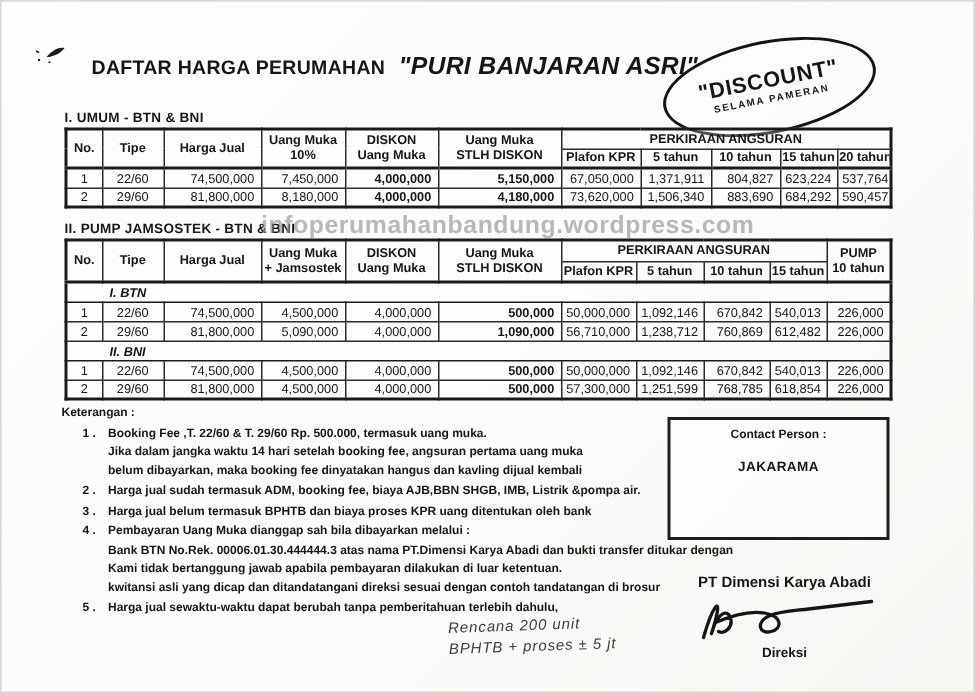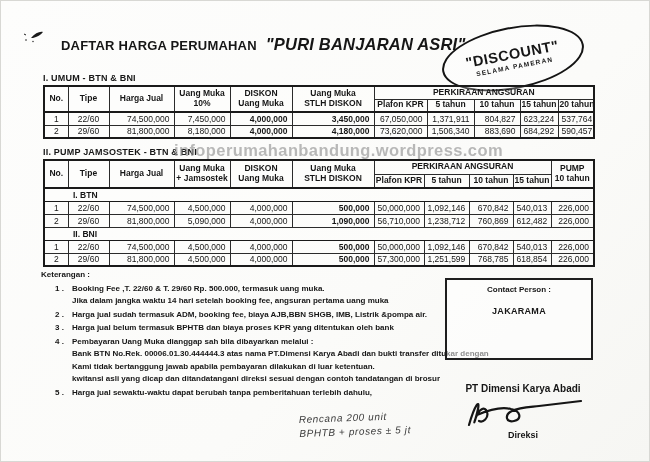--- a/index.html
+++ b/index.html
@@ -50,21 +50,21 @@
     border:1px solid #2b2b2b;font-size:8.5px;padding:0 3px;overflow:hidden;white-space:nowrap;
   }
   table.price-table th{font-weight:bold;text-align:center;padding:0 1px;line-height:1.15;}
   table.price-table tr{height:13px;}
   .t2 thead tr{height:14px;}
   table.price-table td.num{text-align:right;padding-right:4px;}
   table.price-table td.ctr{text-align:center;}
   table.price-table td.bold{font-weight:bold;}
   table.price-table tbody tr:first-child td{border-top:2px solid #1a1a1a;}
   tr.group{height:12px;}
-  tr.group td{font-weight:bold;padding-left:28px;border-top:1.5px solid #1a1a1a;border-bottom:1.5px solid #1a1a1a;}
+  tr.group td{font-weight:bold;font-style:italic;padding-left:28px;border-top:1.5px solid #1a1a1a;border-bottom:1.5px solid #1a1a1a;}
   
   .notes{position:absolute;left:40px;top:268px;width:480px;font-size:8px;font-weight:bold;line-height:12.5px;}
   .notes-heading{margin-bottom:1px;}
   .note-item{display:flex;margin-top:1px;}
   .note-marker{width:17px;flex:0 0 17px;padding-left:14px;}
   .note-lines{flex:1;}
   .note-lines div{white-space:nowrap;}
   
   .contact-box{
     position:absolute;left:444px;top:277px;width:148px;height:82px;
@@ -154,21 +154,21 @@
         <th>20 tahun</th>
       </tr>
     </thead>
     <tbody>
       <tr>
         <td class="ctr">1</td>
         <td class="ctr">22/60</td>
         <td class="num">74,500,000</td>
         <td class="num">7,450,000</td>
         <td class="num bold">4,000,000</td>
-        <td class="num bold">3,450,000</td>
+        <td class="num bold">5,150,000</td>
         <td class="num">67,050,000</td>
         <td class="num">1,371,911</td>
         <td class="num">804,827</td>
         <td class="num">623,224</td>
         <td class="num">537,764</td>
       </tr>
       <tr>
         <td class="ctr">2</td>
         <td class="ctr">29/60</td>
         <td class="num">81,800,000</td>
@@ -295,34 +295,35 @@
   </table>
 
   <div class="notes">
     <div class="notes-heading">Keterangan :</div>
 
     <div class="note-item">
       <span class="note-marker">1 .</span>
       <div class="note-lines">
         <div>Booking Fee ,T. 22/60 &amp; T. 29/60  Rp.  500.000,  termasuk uang muka.</div>
         <div>Jika dalam jangka waktu 14 hari setelah booking fee, angsuran pertama uang muka</div>
+        <div>belum dibayarkan,   maka booking fee dinyatakan hangus dan kavling dijual kembali</div>
       </div>
     </div>
 
     <div class="note-item">
       <span class="note-marker">2 .</span>
       <div class="note-lines">
         <div>Harga jual sudah termasuk  ADM, booking fee, biaya AJB,BBN SHGB, IMB, Listrik &amp;pompa air.</div>
       </div>
     </div>
 
     <div class="note-item">
       <span class="note-marker">3 .</span>
       <div class="note-lines">
-        <div>Harga jual belum termasuk BPHTB dan biaya proses KPR yang ditentukan oleh bank</div>
+        <div>Harga jual belum termasuk BPHTB dan biaya proses KPR uang ditentukan oleh bank</div>
       </div>
     </div>
 
     <div class="note-item">
       <span class="note-marker">4 .</span>
       <div class="note-lines">
         <div>Pembayaran Uang Muka dianggap sah bila dibayarkan melalui :</div>
         <div>Bank BTN No.Rek.  00006.01.30.444444.3 atas nama PT.Dimensi Karya Abadi  dan bukti transfer ditukar dengan</div>
         <div>Kami tidak bertanggung jawab apabila pembayaran dilakukan di luar ketentuan.</div>
         <div>kwitansi asli yang dicap dan ditandatangani direksi sesuai dengan contoh tandatangan di brosur</div>

